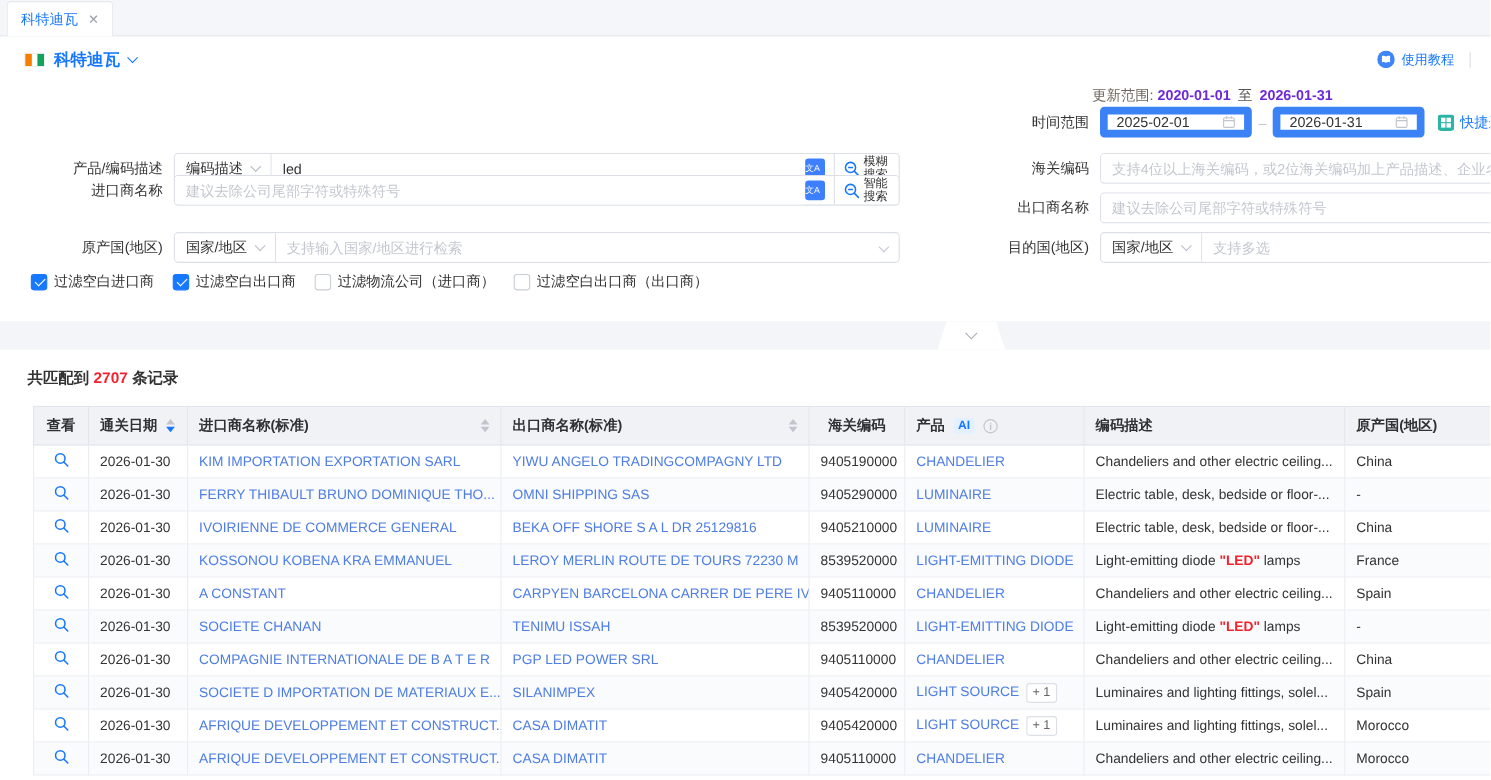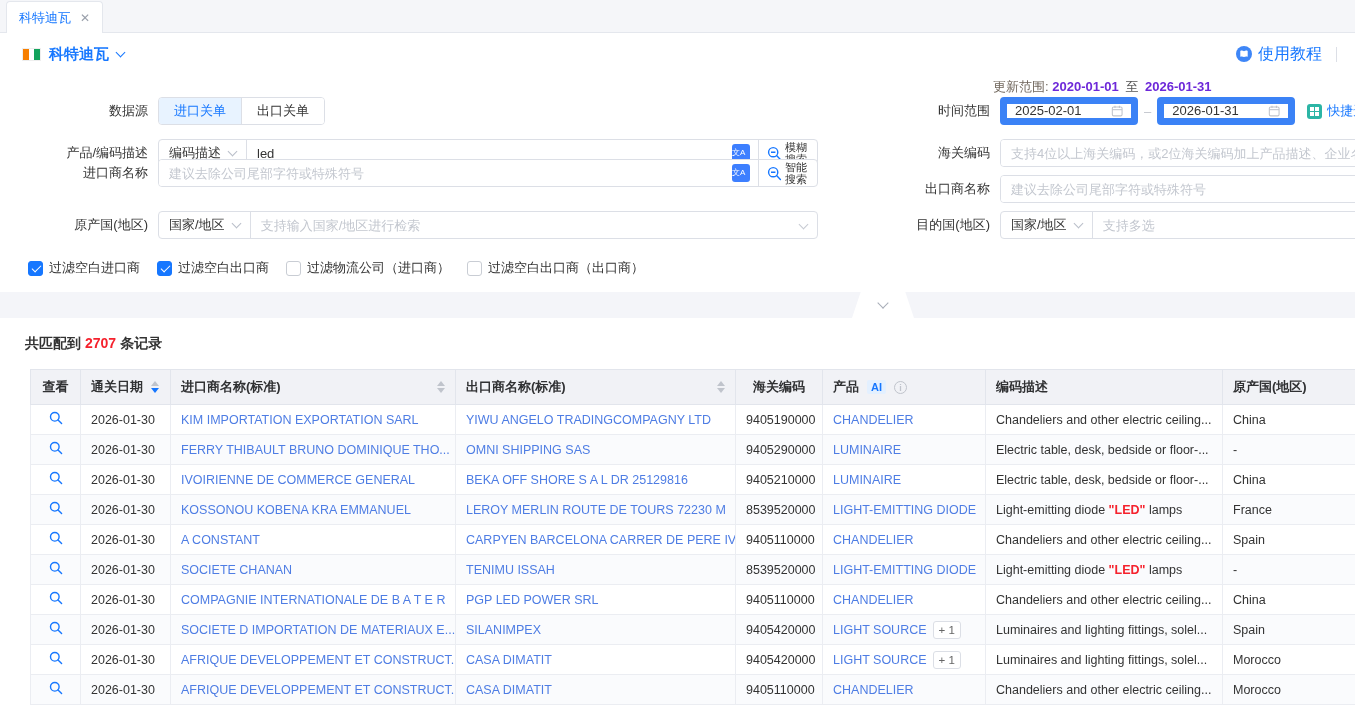--- a/index.html
+++ b/index.html
@@ -14,21 +14,21 @@
 
   
   .pagehead { height:42px; display:flex; align-items:center; padding:0 18px 0 22px; }
   .flag { width:19px; height:13px; display:inline-flex; border:1px solid #eee; margin-right:8px; }
   .flag i { flex:1; }
   .flag .f1 { background:#f77f00; } .flag .f2 { background:#fff; } .flag .f3 { background:#13a35c; }
   .country { font-size:15px; font-weight:bold; color:#1677ff; }
   .chev { display:inline-block; width:7px; height:7px; border-right:1.6px solid currentColor; border-bottom:1.6px solid currentColor; transform:rotate(45deg); }
   .country-chev { color:#1677ff; margin-left:8px; margin-top:-3px; }
   .spacer { flex:1; }
-  .tutorial { display:flex; align-items:center; gap:6px; color:#1677ff; font-size:16px; cursor:pointer; }
+  .tutorial { display:flex; align-items:center; gap:6px; color:#1677ff; font-size:12px; cursor:pointer; }
   .vdiv { width:1px; height:15px; background:#dcdfe6; margin-left:14px; }
 
   
   .filters { position:relative; height:217px; background:#fff; font-size:13px; }
   .frow { position:absolute; display:flex; align-items:center; height:28px; }
   .flabel { width:148px; text-align:right; margin-right:10px; color:#333; flex:0 0 auto; }
   .flabel-r { width:80px; text-align:right; margin-right:10px; color:#333; flex:0 0 auto; }
 
   .upd { position:absolute; left:993px; top:3px; font-size:13px; color:#70665c; }
   .upd b { color:#6d28d9; }
@@ -47,21 +47,21 @@
   .igroup { display:flex; align-items:stretch; border:1px solid #dcdfe6; border-radius:4px; height:28px; background:#fff; overflow:hidden; }
   .igroup .isel { display:flex; align-items:center; gap:8px; padding:0 10px; border-right:1px solid #dcdfe6; color:#333; white-space:nowrap; cursor:pointer; }
   .igroup input { border:none; outline:none; flex:1; padding:0 10px; font-size:13px; color:#333; font-family:inherit; min-width:0; }
   .igroup input::placeholder { color:#c3c7cf; }
   .sel-chev { color:#b9bec9; margin-top:-3px; }
   .end-chev { color:#c6cad2; align-self:center; margin-right:10px; margin-top:-2px; }
   .trans-ico { align-self:center; width:18px; height:18px; border-radius:3px; background:#3d7fff; color:#fff; font-size:8px; line-height:18px; text-align:left; margin-right:8px; flex:0 0 auto; cursor:pointer; }
   .fuzzy { display:flex; align-items:center; gap:3px; padding:0 6px 0 8px; border-left:1px solid #dcdfe6; cursor:pointer; flex:0 0 auto; }
   .fuzzy-txt { width:26px; font-size:11px; line-height:12px; color:#333; }
 
-  .checks { position:absolute; left:28px; top:184px; display:flex; gap:17px; align-items:center; }
+  .checks { position:absolute; left:28px; top:172px; display:flex; gap:17px; align-items:center; }
   .chk { display:flex; align-items:center; gap:6px; font-size:13px; color:#333; cursor:pointer; }
   .box { width:15px; height:15px; border:1px solid #c9cdd4; border-radius:3px; background:#fff; position:relative; }
   .box.checked { background:#1677ff; border-color:#1677ff; }
   .box.checked::after { content:""; position:absolute; left:4.5px; top:1.5px; width:4px; height:8px; border-right:1.8px solid #fff; border-bottom:1.8px solid #fff; transform:rotate(45deg); }
 
   .collapse-band { height:26px; background:#f4f5f9; position:relative; }
   .notch { position:absolute; left:852px; top:0; width:62px; height:26px; background:#fff; clip-path:polygon(14% 0, 86% 0, 100% 100%, 0 100%); display:flex; align-items:center; justify-content:center; cursor:pointer; }
   .notch .chev { color:#a8adb8; width:8px; height:8px; margin-top:-4px; }
 
   
@@ -122,27 +122,20 @@
 
   <div class="filters">
 
     <div class="upd">
       <span>更新范围:</span>
       <b>2020-01-01</b>
       <span class="zhi">至</span>
       <b>2026-01-31</b>
     </div>
 
-    <div class="frow" style="left:0;top:22px;">
-      <div class="flabel">数据源</div>
-      <div class="seg">
-        <div class="seg-item active">进口关单</div>
-        <div class="seg-item">出口关单</div>
-      </div>
-    </div>
     <div class="frow" style="left:910px;top:22px;">
       <div class="flabel-r">时间范围</div>
       <div class="dateinput">
         <input value="2025-02-01" style="">
         <svg width="14" height="14" viewBox="0 0 14 14">
             <rect x="1.5" y="2.5" width="11" height="10" rx="1.5" fill="none" stroke="#c0c4cc" stroke-width="1.2"></rect>
             <line x1="1.5" y1="5.5" x2="12.5" y2="5.5" stroke="#c0c4cc" stroke-width="1.2"></line>
             <line x1="4.5" y1="1" x2="4.5" y2="3.5" stroke="#c0c4cc" stroke-width="1.2"></line>
             <line x1="9.5" y1="1" x2="9.5" y2="3.5" stroke="#c0c4cc" stroke-width="1.2"></line>
           </svg>

